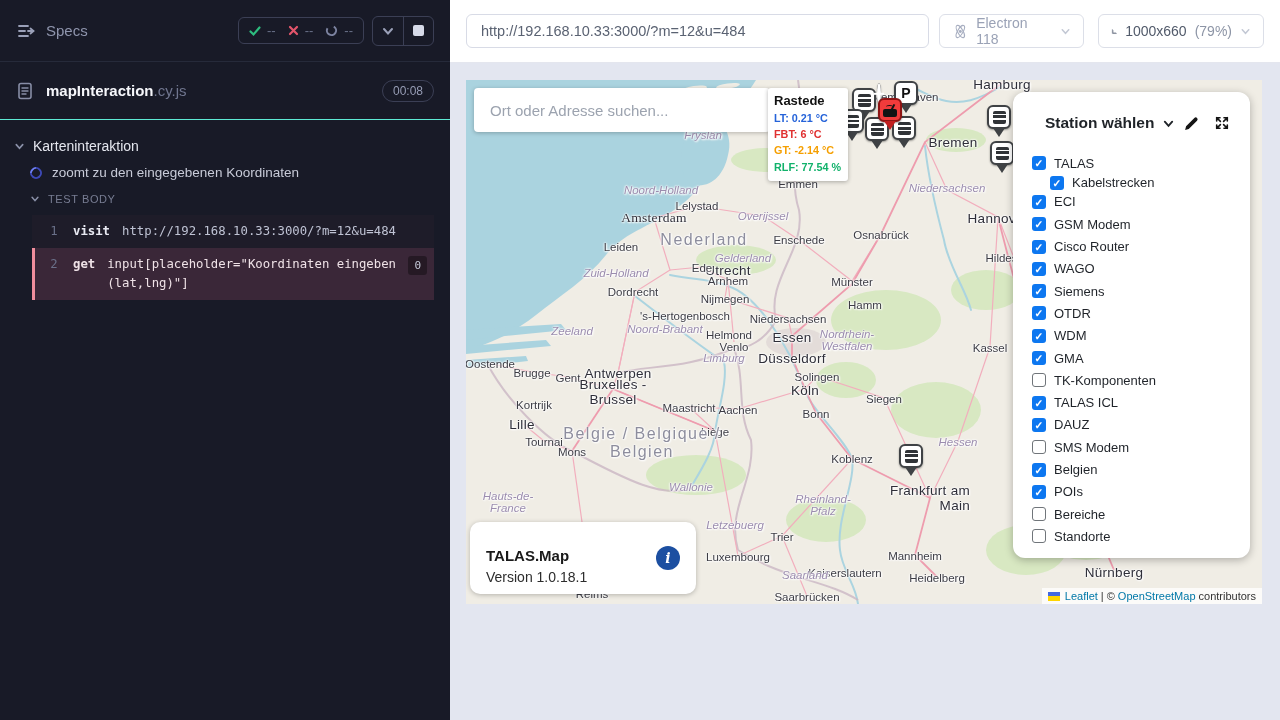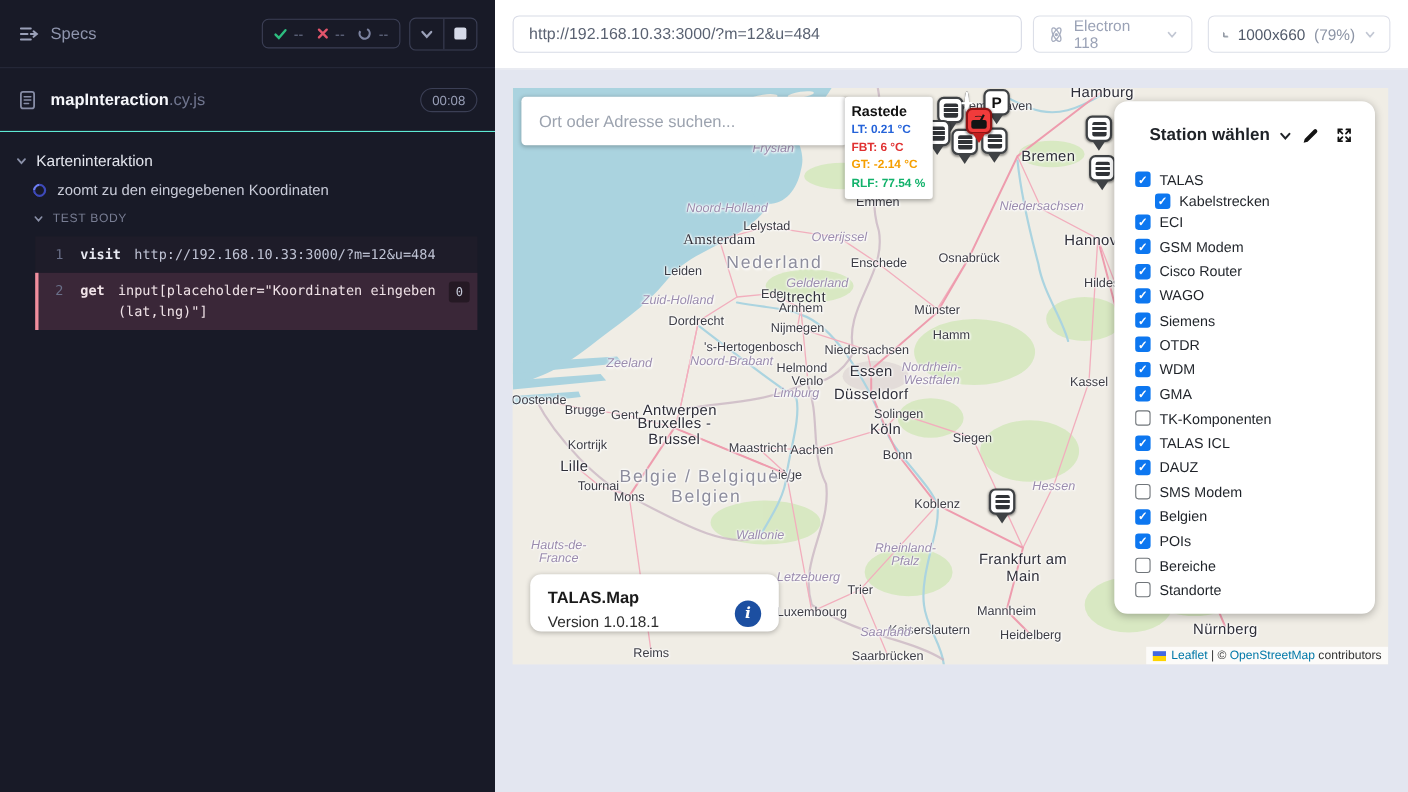--- a/index.html
+++ b/index.html
@@ -133,23 +133,23 @@
   .station-list { list-style:none; position:absolute; left:19px; top:60px; right:8px; }
   .station-list li { display:flex; align-items:center; height:22.3px; }
   .station-list li.sub { height:16.5px; padding-left:18px; }
   .cb { width:14px; height:14px; border-radius:3px; flex:none; display:flex;
     align-items:center; justify-content:center; }
   .cb.on { background:#0d77f0; color:#fff; font-size:10.5px; font-weight:bold; }
   .cb.off { border:1.6px solid #70757a; background:#fff; }
   .station-list label { margin-left:8px; font-size:13px; color:#1f2329; }
 
   
-  .version-card { position:absolute; left:16px; top:442px; width:226px; height:52px;
+  .version-card { position:absolute; left:4px; top:442px; width:226px; height:72px;
     background:#fff; border-radius:10px; box-shadow:0 1px 5px rgba(0,0,0,.25);
-    padding:13px 16px; z-index:8; }
+    padding:25px 16px; z-index:8; }
   .vc-title { font-size:15px; font-weight:bold; color:#1a1a1a; }
   .vc-version { font-size:14px; color:#2c2c2c; margin-top:5px; }
   .info-icon { position:absolute; right:16px; top:24px; width:24px; height:24px;
     border-radius:50%; background:#1c4fa1; color:#fff; display:flex; align-items:center;
     justify-content:center; font-family:"DejaVu Serif",serif; font-style:italic;
     font-weight:bold; font-size:14px; cursor:pointer; }
 
   
   .attribution { position:absolute; right:0; bottom:0; background:rgba(255,255,255,.78);
     font-size:11px; color:#333; padding:2px 6px; z-index:11; display:flex;
@@ -405,21 +405,21 @@
 Westfalen</span>
             <span class="map-label lbl-C" style="left: 326px; top: 278px;">Düsseldorf</span>
             <span class="map-label lbl-s" style="left: 258px; top: 278px;">Limburg</span>
             <span class="map-label lbl-c" style="left: 351px; top: 297px;">Solingen</span>
             <span class="map-label lbl-C" style="left: 339px; top: 310px;">Köln</span>
             <span class="map-label lbl-c" style="left: 350px; top: 334px;">Bonn</span>
             <span class="map-label lbl-c" style="left: 418px; top: 319px;">Siegen</span>
             <span class="map-label lbl-c" style="left: 524px; top: 268px;">Kassel</span>
             <span class="map-label lbl-c" style="left: 386px; top: 379px;">Koblenz</span>
             <span class="map-label lbl-s" style="left: 492px; top: 362px;">Hessen</span>
-            <span class="map-label lbl-C" style="left: 464px; top: 436px;">Frankfurt am
+            <span class="map-label lbl-C" style="left: 464px; top: 418px; text-align: right;">Frankfurt am
 Main</span>
             <span class="map-label lbl-s" style="left: 357px; top: 425px;">Rheinland-
 Pfalz</span>
             <span class="map-label lbl-c" style="left: 316px; top: 457px;">Trier</span>
             <span class="map-label lbl-c" style="left: 449px; top: 476px;">Mannheim</span>
             <span class="map-label lbl-c" style="left: 379px; top: 493px;">Kaiserslautern</span>
             <span class="map-label lbl-c" style="left: 471px; top: 498px;">Heidelberg</span>
             <span class="map-label lbl-s" style="left: 339px; top: 495px;">Saarland</span>
             <span class="map-label lbl-c" style="left: 341px; top: 517px;">Saarbrücken</span>
             <span class="map-label lbl-s" style="left: 106px; top: 251px;">Zeeland</span>

